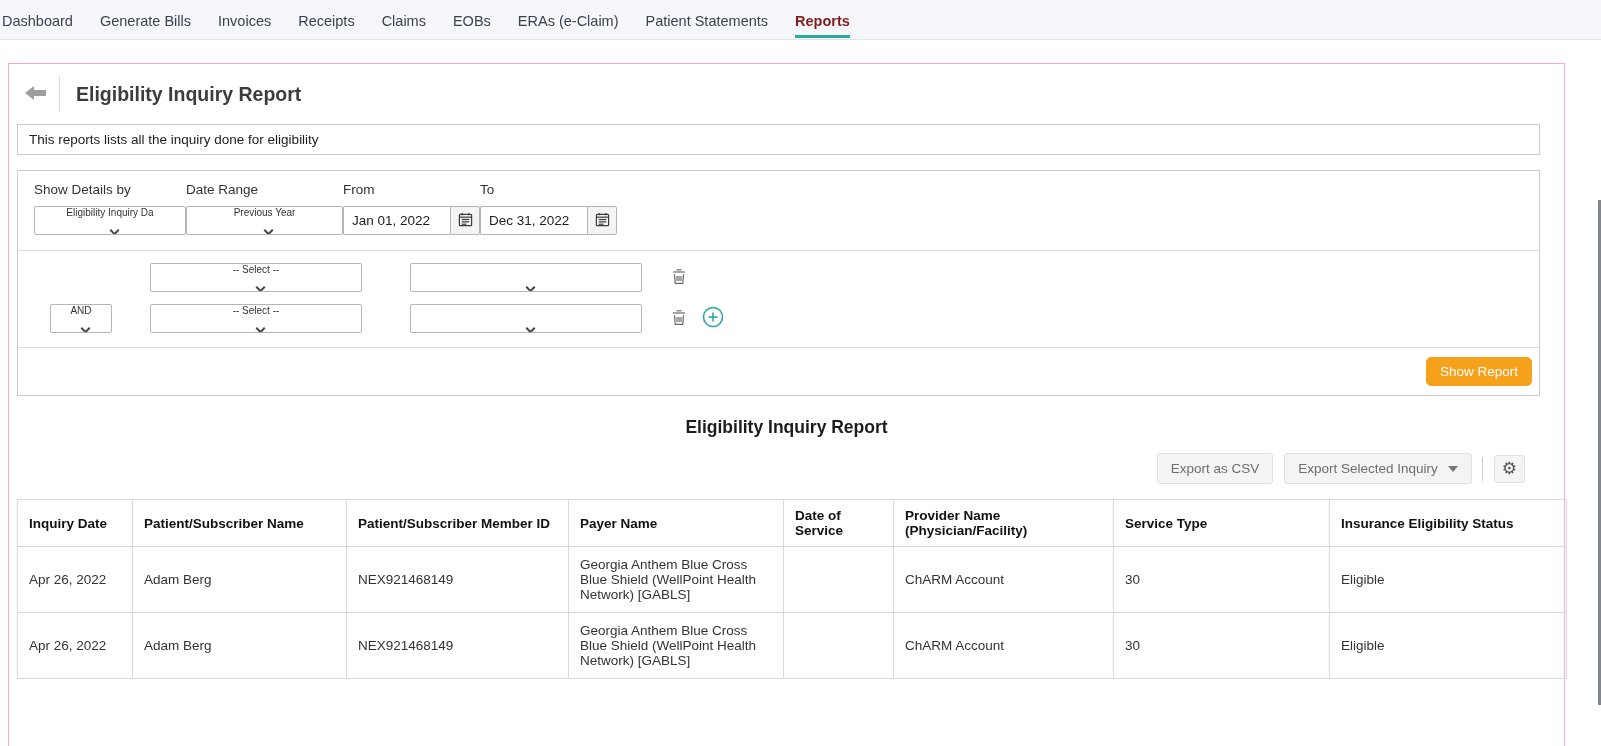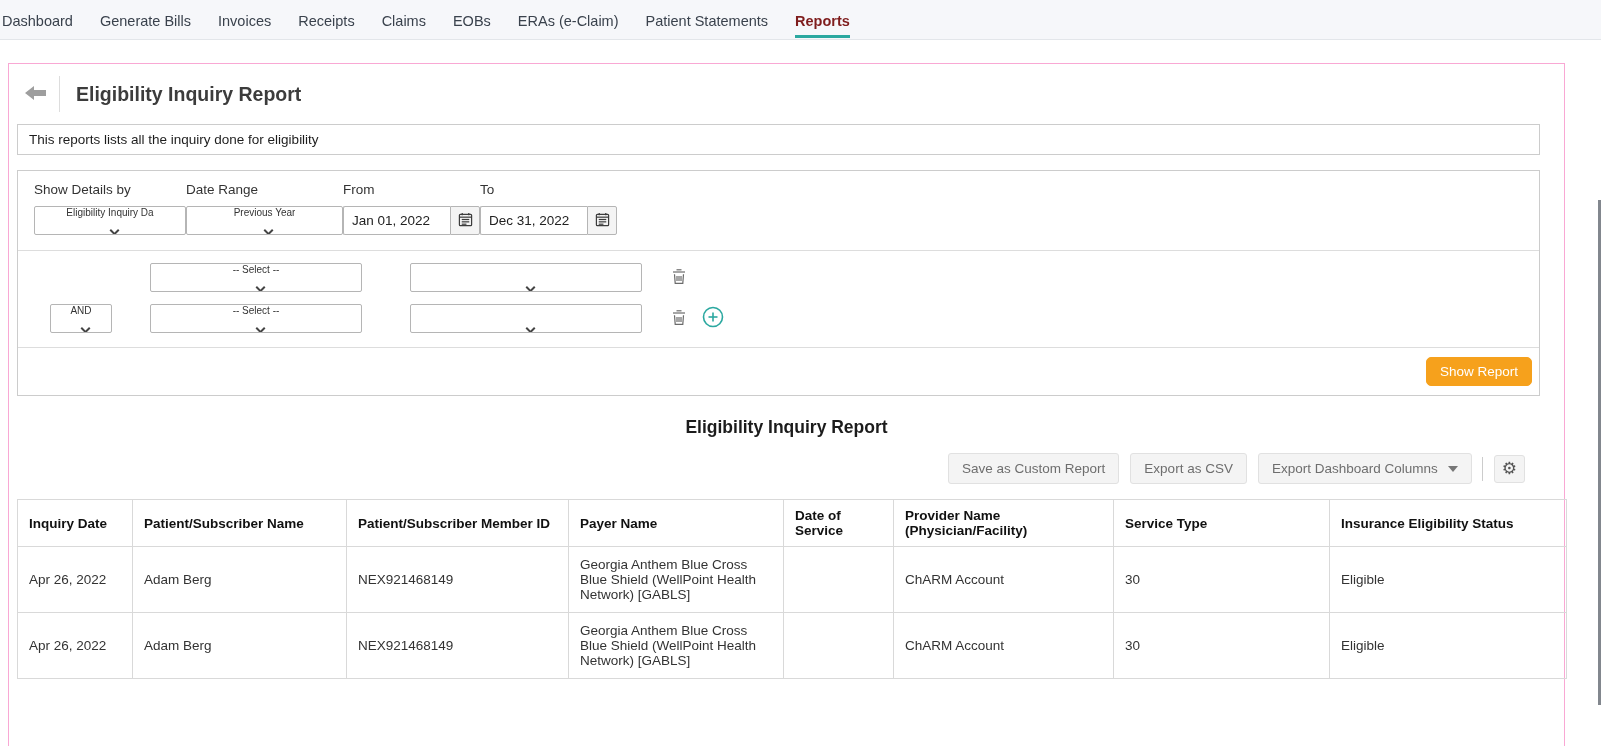--- a/index.html
+++ b/index.html
@@ -237,27 +237,24 @@
 
     <div class="fp-footer">
       <button class="show-report-btn">Show Report</button>
     </div>
   </div>
 
   <h2 class="report-title">Eligibility Inquiry Report</h2>
 
   <div class="actions-row">
     <button class="action-btn">
-      <span>Save as Custom Report</span>
-    </button>
-    <button class="action-btn">
       <span>Export as CSV</span>
     </button>
     <button class="action-btn">
-      <span>Export Dashboard Columns</span>
+      <span>Export Selected Inquiry</span>
       <span class="caret-down"></span>
     </button>
     <div class="act-divider"></div>
     <button class="gear-btn">
       <span>⚙</span>
     </button>
   </div>
 
   <table class="report-table">
     <colgroup>

